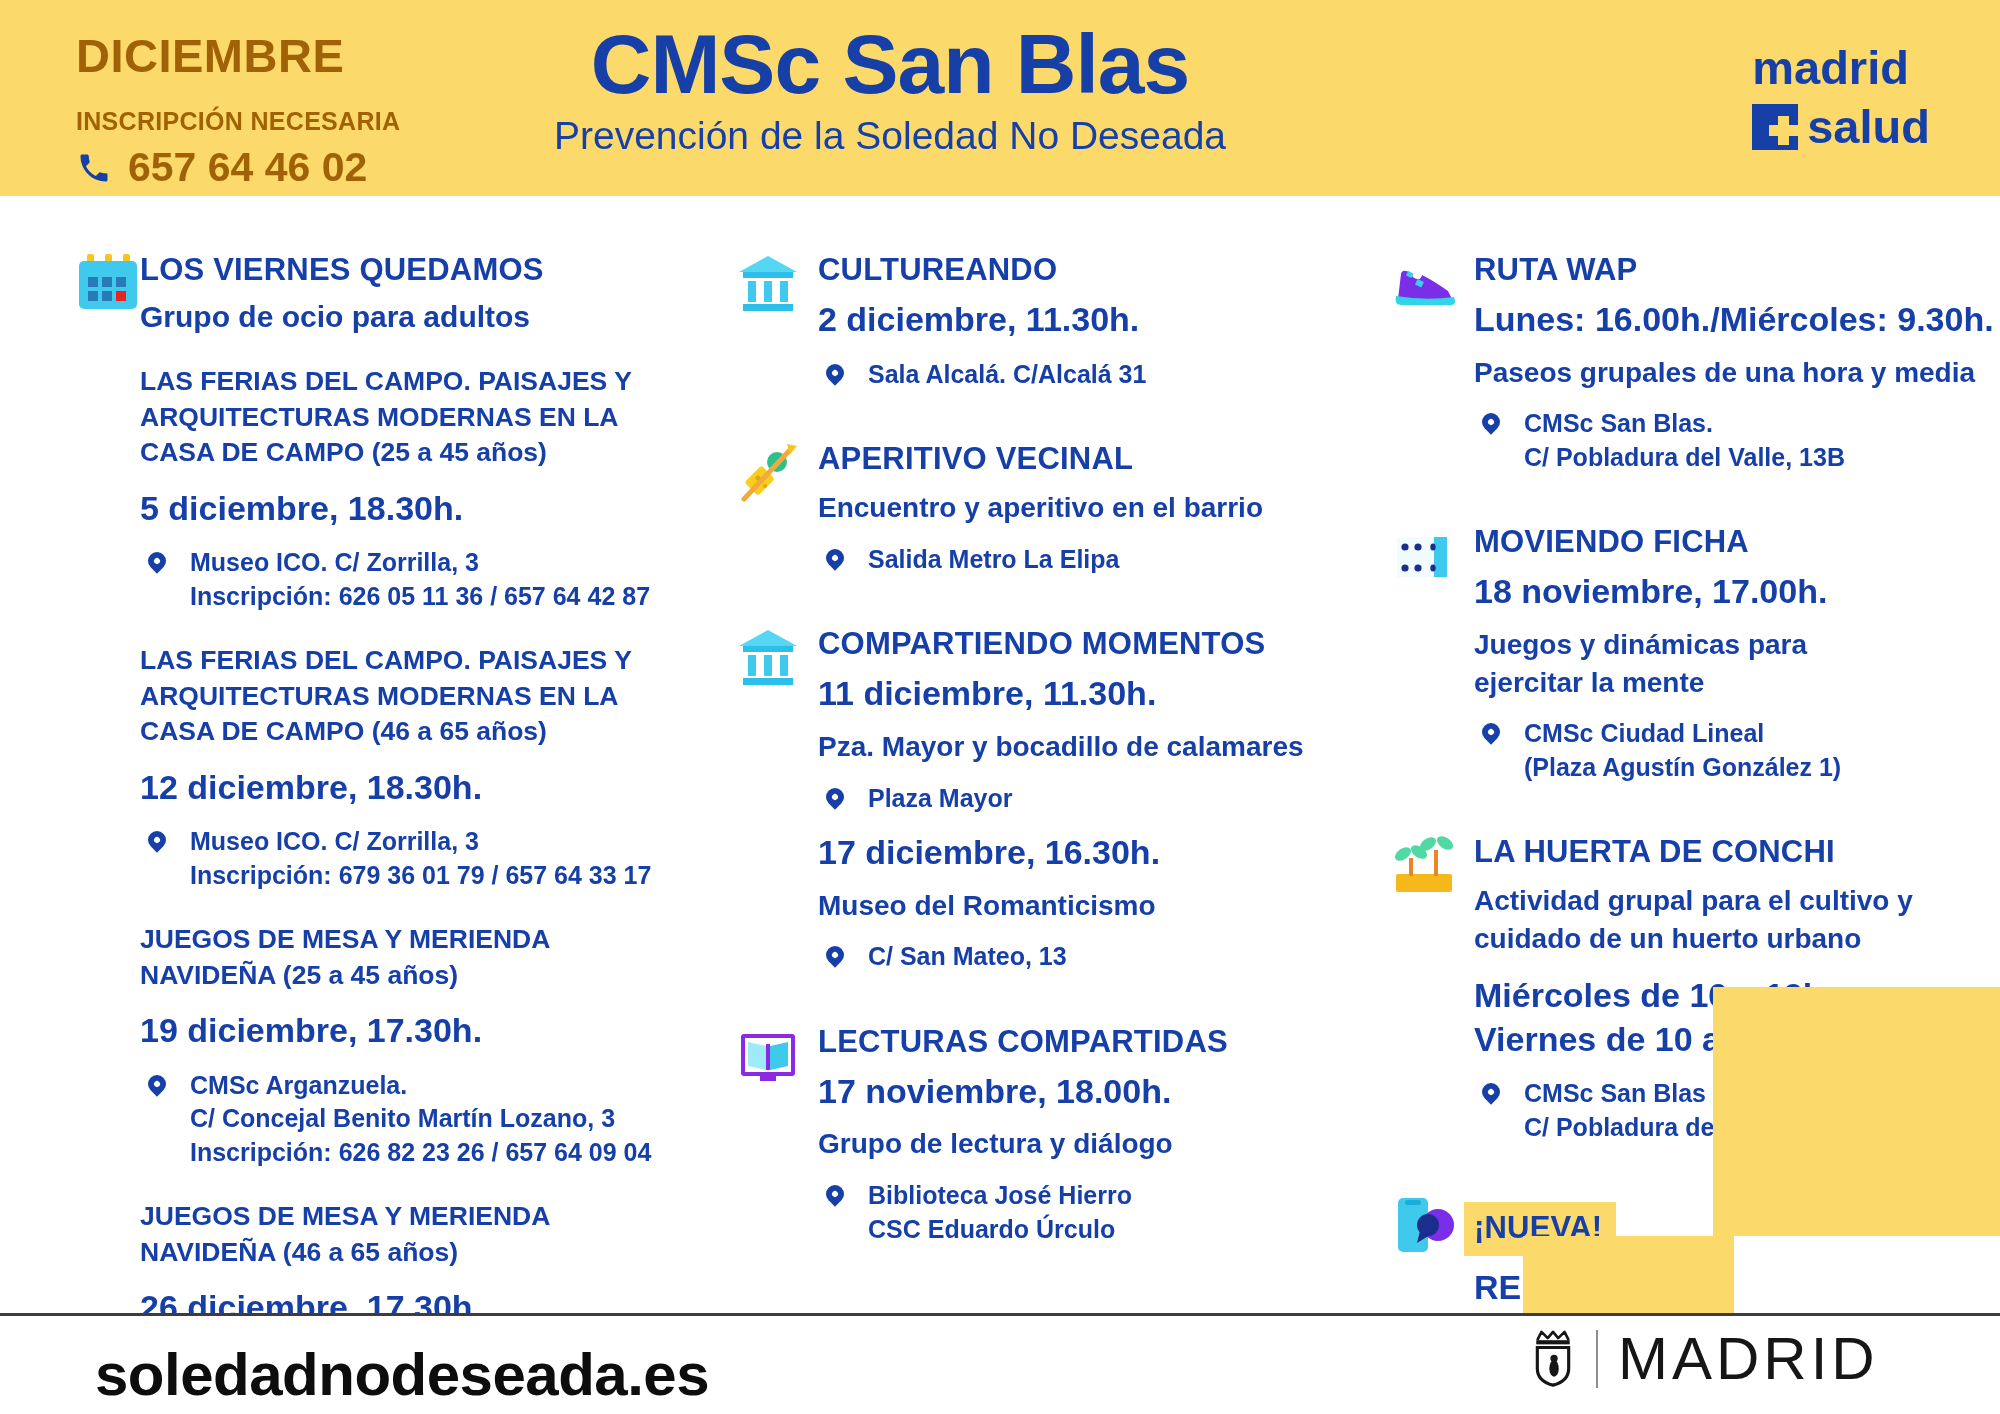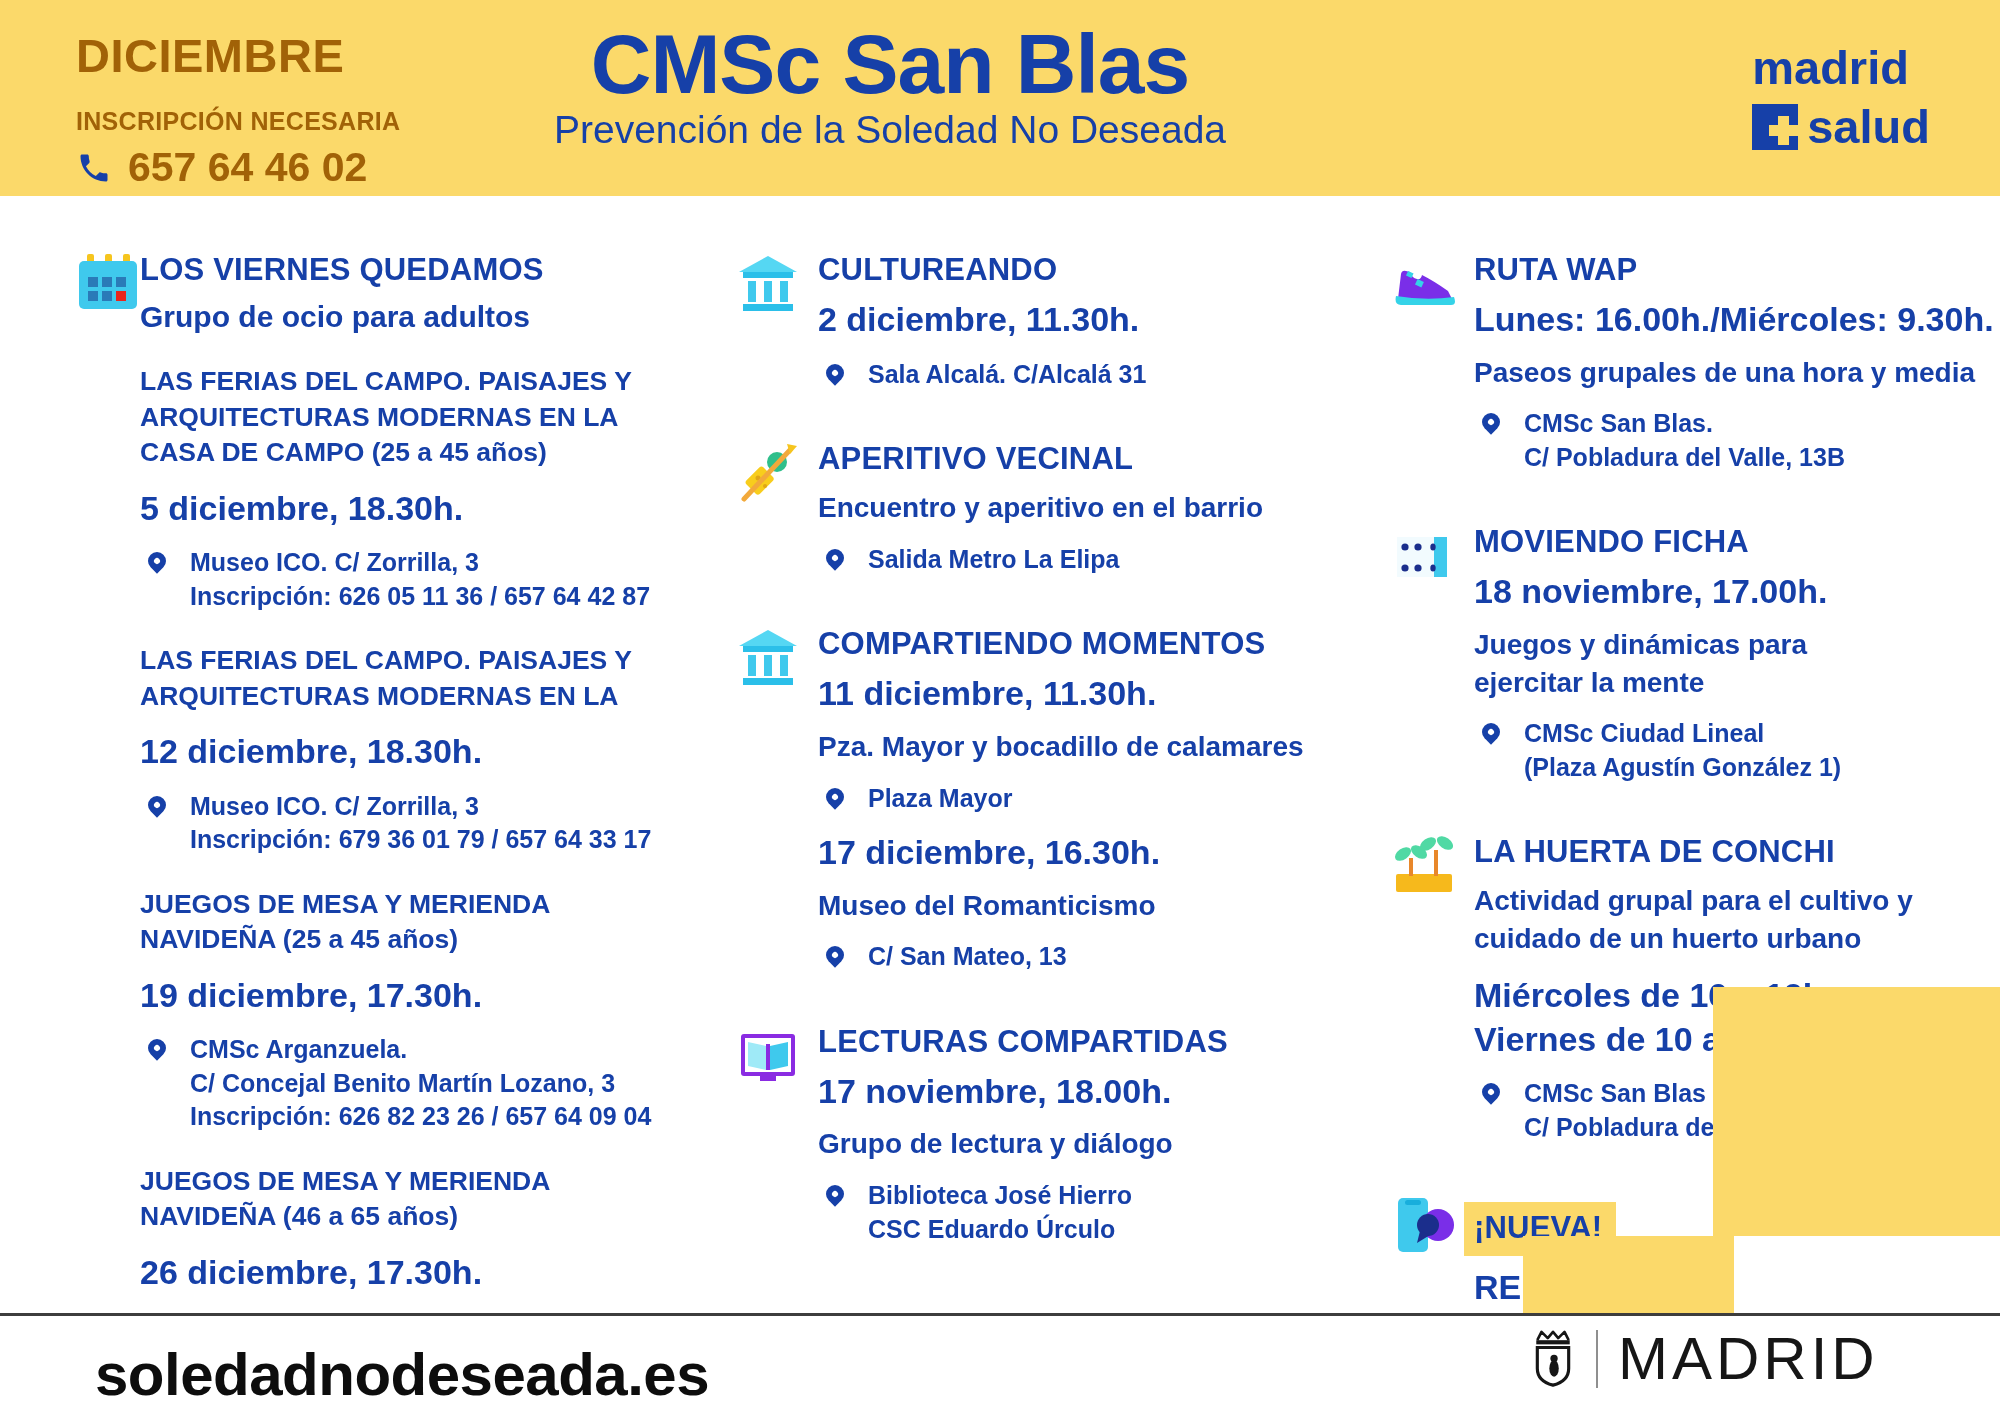--- a/index.html
+++ b/index.html
@@ -10,21 +10,21 @@
   }
   
   .header{position:absolute;top:0;left:0;width:2000px;height:196px;background:#FBD96A;}
   .hdr-left{position:absolute;left:76px;top:28px;color:#a16207;}
   .hdr-month{font-size:47px;font-weight:700;letter-spacing:.5px;}
   .hdr-reg{font-size:25px;font-weight:700;margin-top:24px;letter-spacing:.3px;}
   .hdr-phone{font-size:41px;font-weight:700;margin-top:8px;display:flex;align-items:center;gap:16px;}
   .hdr-phone svg{width:36px;height:36px;}
   .hdr-center{position:absolute;left:890px;top:20px;transform:translateX(-50%);text-align:center;color:#1640A8;white-space:nowrap;}
   .hdr-title{font-size:84px;font-weight:700;letter-spacing:-1px;line-height:1.05;}
-  .hdr-sub{font-size:39px;font-weight:400;}
+  .hdr-sub{font-size:39px;font-weight:400;margin-top:6px;}
   .hdr-brand{position:absolute;right:70px;top:44px;color:#1640A8;font-weight:700;font-size:47px;line-height:1;}
   .brand-row{display:flex;align-items:center;gap:9px;margin-top:12px;}
   .brand-cross{width:46px;height:46px;display:block;}
   
   #columns{position:absolute;top:0;left:0;width:2000px;height:1414px;padding-left:26px;}
   .col{position:absolute;top:244px;width:620px;}
   .col1{left:76px;}
   .col2{left:736px;}
   .col3{left:1392px;}
   .event{position:relative;padding-left:82px;margin-bottom:50px;color:#1640A8;}
@@ -194,20 +194,21 @@
         <div class="blk-location">
           <div class="pin"></div>
           <div class="loc-lines">
             <div>Museo ICO. C/ Zorrilla, 3</div>
             <div>Inscripción: 626 05 11 36 / 657 64 42 87</div>
           </div>
         </div>
         <div class="blk-heading">
           <div>LAS FERIAS DEL CAMPO. PAISAJES Y</div>
           <div>ARQUITECTURAS MODERNAS EN LA</div>
+          <div>CASA DE CAMPO (46 a 65 años)</div>
         </div>
         <div class="blk-date">
           <div>12 diciembre, 18.30h.</div>
         </div>
         <div class="blk-location">
           <div class="pin"></div>
           <div class="loc-lines">
             <div>Museo ICO. C/ Zorrilla, 3</div>
             <div>Inscripción: 679 36 01 79 / 657 64 33 17</div>
           </div>

